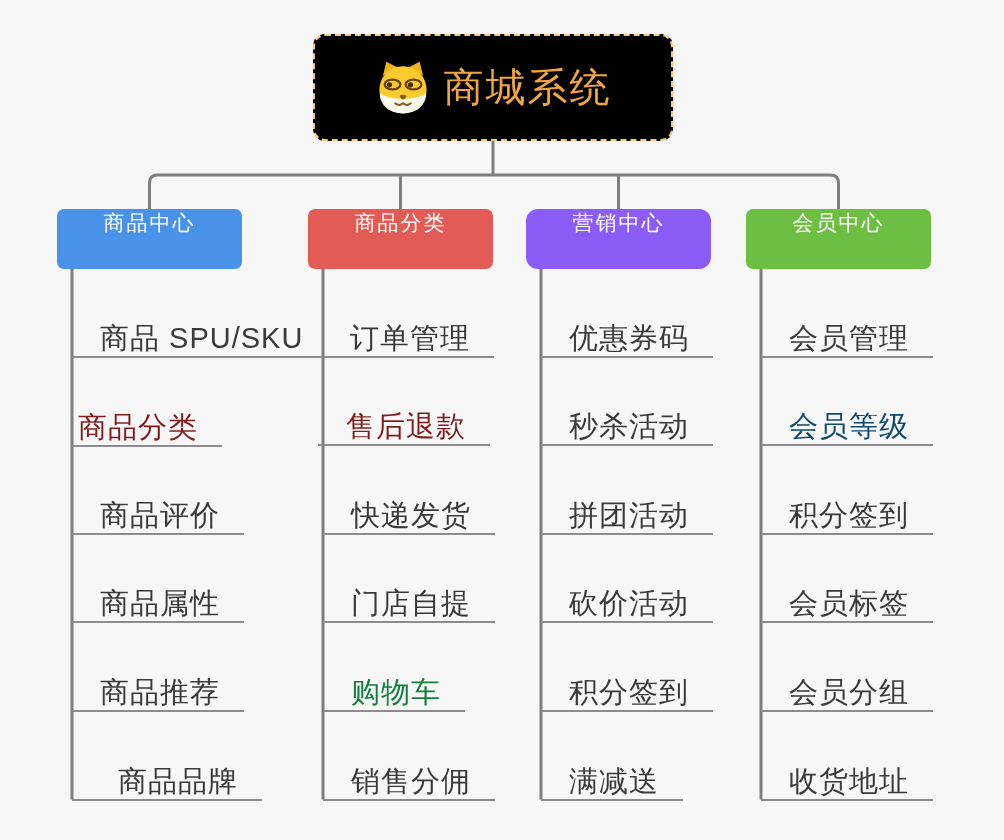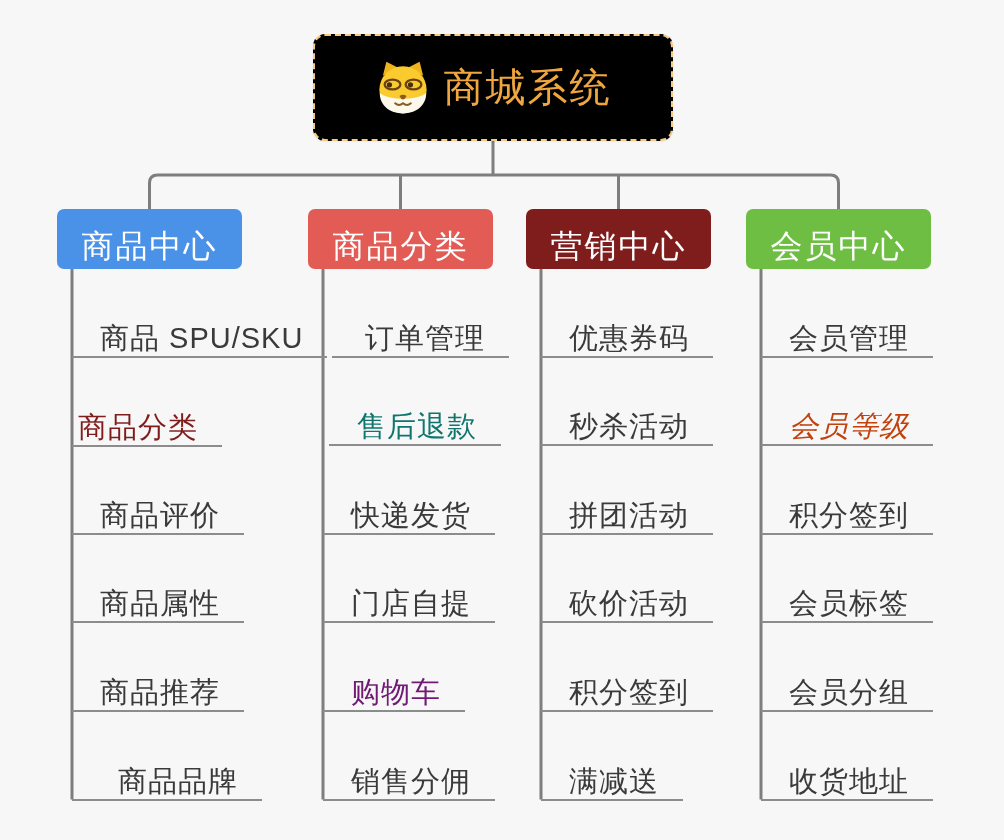--- a/index.html
+++ b/index.html
@@ -35,23 +35,23 @@
     font-weight:500;
     white-space:nowrap;
   }
   .dog-icon{display:inline-flex;line-height:0;}
   .branch-box{
     position:absolute;
     top:209px;
     width:185px;height:60px;
     box-sizing:border-box;
     border-radius:7px;
-    display:flex;align-items:flex-end;justify-content:center;
+    display:flex;align-items:flex-start;justify-content:center;
     color:#ffffff;
-    font-size:32px;
+    font-size:21px;
     letter-spacing:2px;
     font-weight:500;
     white-space:nowrap;
     cursor:pointer;
   }
   .child-item{
     position:absolute;
     display:inline-block;
     box-sizing:border-box;
     height:36px;
@@ -96,39 +96,39 @@
       </div>
       <div class="child-item" style="left: 72px; top: 321.5px; border-bottom: 2px solid rgb(140, 140, 140); color: rgb(58, 58, 58);">商品 SPU/SKU</div>
       <div class="child-item" style="left: 72px; top: 411px; border-bottom: 2px solid rgb(140, 140, 140); color: #7f1d1d; padding-left: 6px;">商品分类</div>
       <div class="child-item" style="left: 72px; top: 498.7px; border-bottom: 2px solid rgb(140, 140, 140); color: rgb(58, 58, 58);">商品评价</div>
       <div class="child-item" style="left: 72px; top: 587.3px; border-bottom: 2px solid rgb(140, 140, 140); color: rgb(58, 58, 58);">商品属性</div>
       <div class="child-item" style="left: 72px; top: 675.9px; border-bottom: 2px solid rgb(140, 140, 140); color: rgb(58, 58, 58);">商品推荐</div>
       <div class="child-item" style="left: 72px; top: 764.5px; border-bottom: 2px solid rgb(140, 140, 140); color: rgb(58, 58, 58); padding-left: 46px;">商品品牌</div>
       <div class="branch-box" style="left: 308px; background: rgb(226, 91, 85);">
         <span>商品分类</span>
       </div>
-      <div class="child-item" style="left: 332px; top: 321.5px; border-bottom: 2px solid rgb(140, 140, 140); color: rgb(58, 58, 58); padding-left: 33px;">订单管理</div>
-      <div class="child-item" style="left: 329px; top: 410.1px; border-bottom: 2px solid rgb(140, 140, 140); color: #0f766e;">售后退款</div>
+      <div class="child-item" style="left: 317px; top: 321.5px; border-bottom: 2px solid rgb(140, 140, 140); color: rgb(58, 58, 58); padding-left: 33px;">订单管理</div>
+      <div class="child-item" style="left: 318px; top: 410.1px; border-bottom: 2px solid rgb(140, 140, 140); color: #7f1d1d;">售后退款</div>
       <div class="child-item" style="left: 323px; top: 498.7px; border-bottom: 2px solid rgb(140, 140, 140); color: rgb(58, 58, 58);">快递发货</div>
       <div class="child-item" style="left: 323px; top: 587.3px; border-bottom: 2px solid rgb(140, 140, 140); color: rgb(58, 58, 58);">门店自提</div>
-      <div class="child-item" style="left: 323px; top: 675.9px; border-bottom: 2px solid rgb(140, 140, 140); color: #701a75;">购物车</div>
+      <div class="child-item" style="left: 323px; top: 675.9px; border-bottom: 2px solid rgb(140, 140, 140); color: #15803d;">购物车</div>
       <div class="child-item" style="left: 323px; top: 764.5px; border-bottom: 2px solid rgb(140, 140, 140); color: rgb(58, 58, 58);">销售分佣</div>
-      <div class="branch-box" style="left: 526px; background: #7f1d1d;">
+      <div class="branch-box" style="left: 526px; background: #8b5cf6; border-radius: 12px;">
         <span>营销中心</span>
       </div>
       <div class="child-item" style="left: 541px; top: 321.5px; border-bottom: 2px solid rgb(140, 140, 140); color: rgb(58, 58, 58);">优惠券码</div>
       <div class="child-item" style="left: 541px; top: 410.1px; border-bottom: 2px solid rgb(140, 140, 140); color: rgb(58, 58, 58);">秒杀活动</div>
       <div class="child-item" style="left: 541px; top: 498.7px; border-bottom: 2px solid rgb(140, 140, 140); color: rgb(58, 58, 58);">拼团活动</div>
       <div class="child-item" style="left: 541px; top: 587.3px; border-bottom: 2px solid rgb(140, 140, 140); color: rgb(58, 58, 58);">砍价活动</div>
       <div class="child-item" style="left: 541px; top: 675.9px; border-bottom: 2px solid rgb(140, 140, 140); color: rgb(58, 58, 58);">积分签到</div>
       <div class="child-item" style="left: 541px; top: 764.5px; border-bottom: 2px solid rgb(140, 140, 140); color: rgb(58, 58, 58);">满减送</div>
       <div class="branch-box" style="left: 746px; background: rgb(110, 190, 68);">
         <span>会员中心</span>
       </div>
       <div class="child-item" style="left: 761px; top: 321.5px; border-bottom: 2px solid rgb(140, 140, 140); color: rgb(58, 58, 58);">会员管理</div>
-      <div class="child-item" style="left: 761px; top: 410.1px; border-bottom: 2px solid rgb(140, 140, 140); color: #c2410c; font-style: italic;">会员等级</div>
+      <div class="child-item" style="left: 761px; top: 410.1px; border-bottom: 2px solid rgb(140, 140, 140); color: #0c4a6e;">会员等级</div>
       <div class="child-item" style="left: 761px; top: 498.7px; border-bottom: 2px solid rgb(140, 140, 140); color: rgb(58, 58, 58);">积分签到</div>
       <div class="child-item" style="left: 761px; top: 587.3px; border-bottom: 2px solid rgb(140, 140, 140); color: rgb(58, 58, 58);">会员标签</div>
       <div class="child-item" style="left: 761px; top: 675.9px; border-bottom: 2px solid rgb(140, 140, 140); color: rgb(58, 58, 58);">会员分组</div>
       <div class="child-item" style="left: 761px; top: 764.5px; border-bottom: 2px solid rgb(140, 140, 140); color: rgb(58, 58, 58);">收货地址</div>
     </div>
 
 </div>
 
 </body></html>

